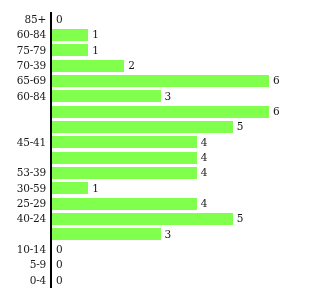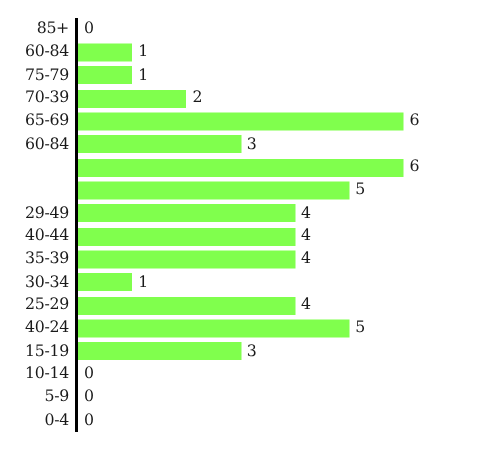--- a/index.html
+++ b/index.html
@@ -129,63 +129,61 @@
             <div class="bar-value" style="left: 221px;">6</div>
           </div>
         </div>
         <div class="row">
           <div class="bar-track">
             <div class="bar" style="width: 180.833px; background: rgb(128, 255, 77);"></div>
             <div class="bar-value" style="left: 184.833px;">5</div>
           </div>
         </div>
         <div class="row">
-          <div class="row-label">29-49</div>
-          <div class="bar-track">
-            <div class="bar" style="width: 144.667px; background: rgb(128, 255, 77);"></div>
-            <div class="bar-value" style="left: 148.667px;">4</div>
-          </div>
-        </div>
-        <div class="row">
-          <div class="row-label">40-44</div>
-          <div class="bar-track">
-            <div class="bar" style="width: 144.667px; background: rgb(128, 255, 77);"></div>
-            <div class="bar-value" style="left: 148.667px;">4</div>
-          </div>
-        </div>
-        <div class="row">
-          <div class="row-label">35-39</div>
-          <div class="bar-track">
-            <div class="bar" style="width: 144.667px; background: rgb(128, 255, 77);"></div>
-            <div class="bar-value" style="left: 148.667px;">4</div>
-          </div>
-        </div>
-        <div class="row">
-          <div class="row-label">30-34</div>
+          <div class="row-label">45-41</div>
+          <div class="bar-track">
+            <div class="bar" style="width: 144.667px; background: rgb(128, 255, 77);"></div>
+            <div class="bar-value" style="left: 148.667px;">4</div>
+          </div>
+        </div>
+        <div class="row">
+          <div class="bar-track">
+            <div class="bar" style="width: 144.667px; background: rgb(128, 255, 77);"></div>
+            <div class="bar-value" style="left: 148.667px;">4</div>
+          </div>
+        </div>
+        <div class="row">
+          <div class="row-label">53-39</div>
+          <div class="bar-track">
+            <div class="bar" style="width: 144.667px; background: rgb(128, 255, 77);"></div>
+            <div class="bar-value" style="left: 148.667px;">4</div>
+          </div>
+        </div>
+        <div class="row">
+          <div class="row-label">30-59</div>
           <div class="bar-track">
             <div class="bar" style="width: 36.1667px; background: rgb(128, 255, 77);"></div>
             <div class="bar-value" style="left: 40.1667px;">1</div>
           </div>
         </div>
         <div class="row">
           <div class="row-label">25-29</div>
           <div class="bar-track">
             <div class="bar" style="width: 144.667px; background: rgb(128, 255, 77);"></div>
             <div class="bar-value" style="left: 148.667px;">4</div>
           </div>
         </div>
         <div class="row">
           <div class="row-label">40-24</div>
           <div class="bar-track">
             <div class="bar" style="width: 180.833px; background: rgb(128, 255, 77);"></div>
             <div class="bar-value" style="left: 184.833px;">5</div>
           </div>
         </div>
         <div class="row">
-          <div class="row-label">15-19</div>
           <div class="bar-track">
             <div class="bar" style="width: 108.5px; background: rgb(128, 255, 77);"></div>
             <div class="bar-value" style="left: 112.5px;">3</div>
           </div>
         </div>
         <div class="row">
           <div class="row-label">10-14</div>
           <div class="bar-track">
             <div class="bar-value" style="left: 4px;">0</div>
           </div>

